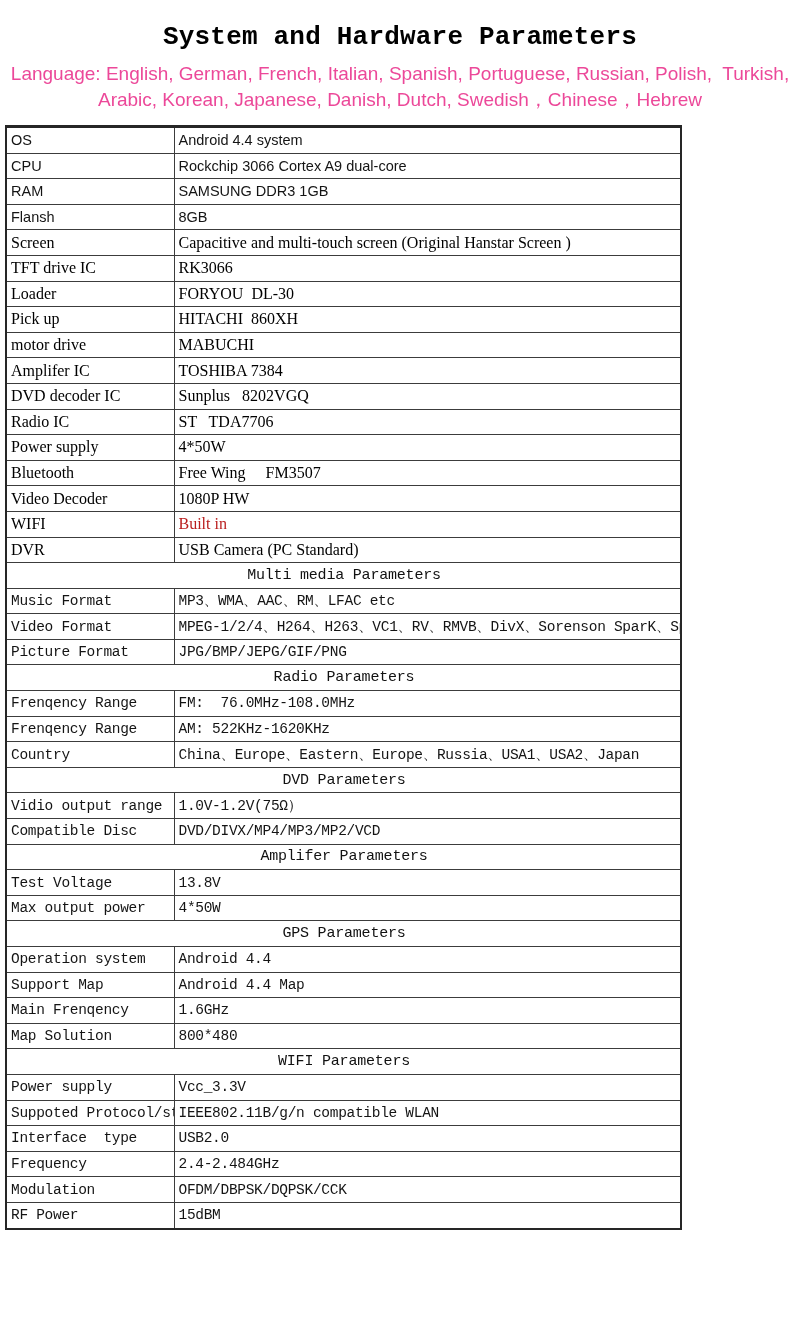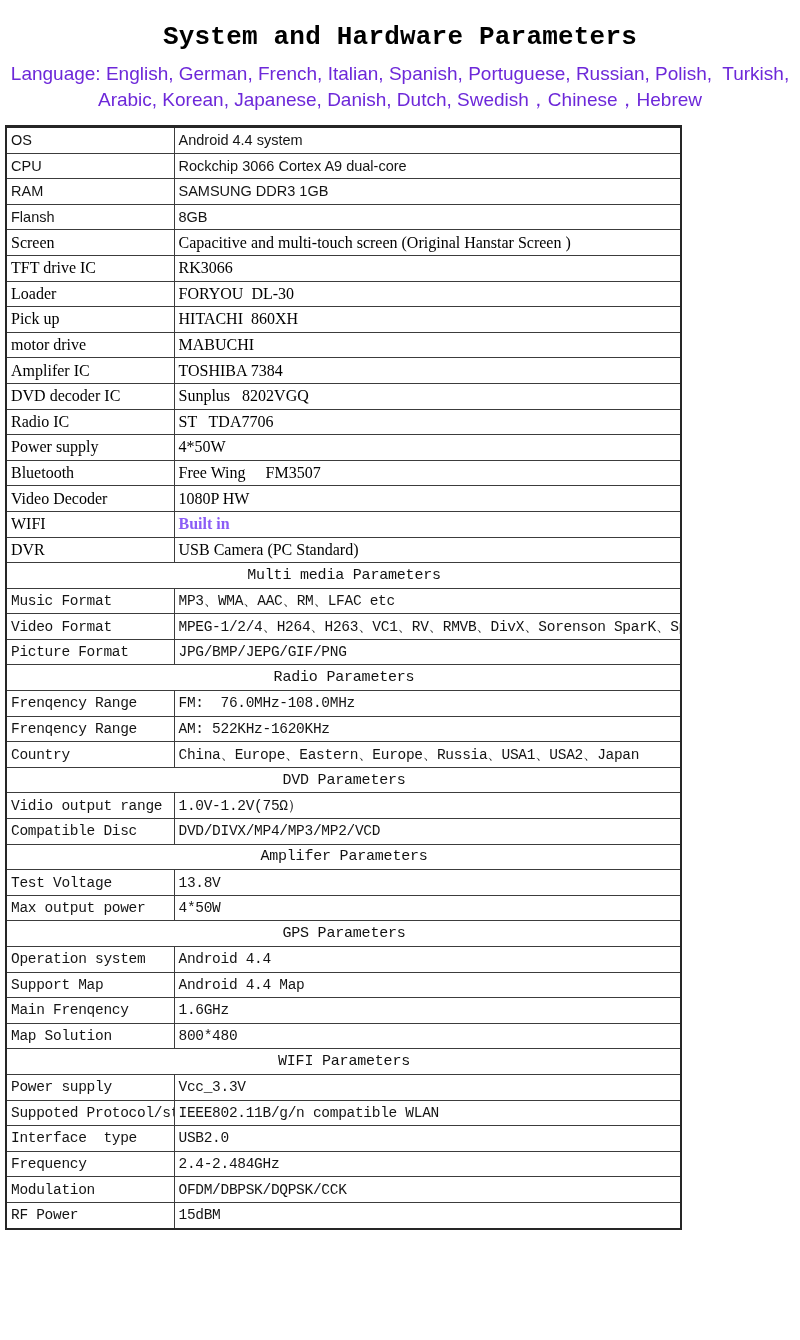--- a/index.html
+++ b/index.html
@@ -21,21 +21,21 @@
     font-size: 26px;
     font-weight: bold;
     color: #000;
     letter-spacing: 0.2px;
   }
   .lang-line {
     text-align: center;
     font-family: "Liberation Sans", sans-serif;
     font-size: 19px;
     line-height: 26px;
-    color: #6d28d9;
+    color: #ec4899;
     white-space: pre;
   }
   .lang-line.first { margin-top: 9px; }
   table.spec {
     margin: 12px 0 0 5px;
     width: 677px;
     border-collapse: collapse;
     table-layout: fixed;
     border: 2px solid #262626;
     border-top-width: 3px;
@@ -65,21 +65,21 @@
     font-family: "Liberation Serif", serif;
     font-size: 16px;
     color: #000;
   }
   td.cond {
     font-family: Liberation Mono, monospace;
     font-size: 14.5px;
     letter-spacing: -0.3px;
     color: #141414;
   }
-  td.red { color: #8b5cf6; font-weight: bold; }
+  td.red { color: #b91c1c; }
 </style>
 </head>
 <body>
 
 <div class="page">
   <h1 class="page-title">System and Hardware Parameters</h1>
   <div class="lang-line first">Language: English, German, French, Italian, Spanish, Portuguese, Russian, Polish,  Turkish,</div>
   <div class="lang-line">Arabic, Korean, Japanese, Danish, Dutch, Swedish，Chinese，Hebrew</div>
 
   <table class="spec">

